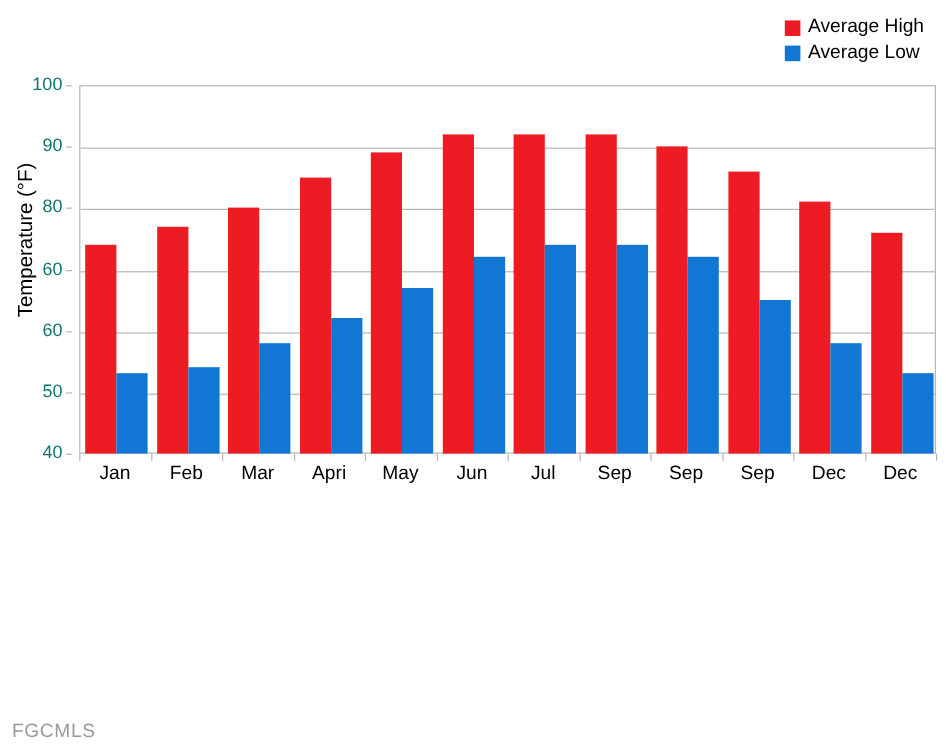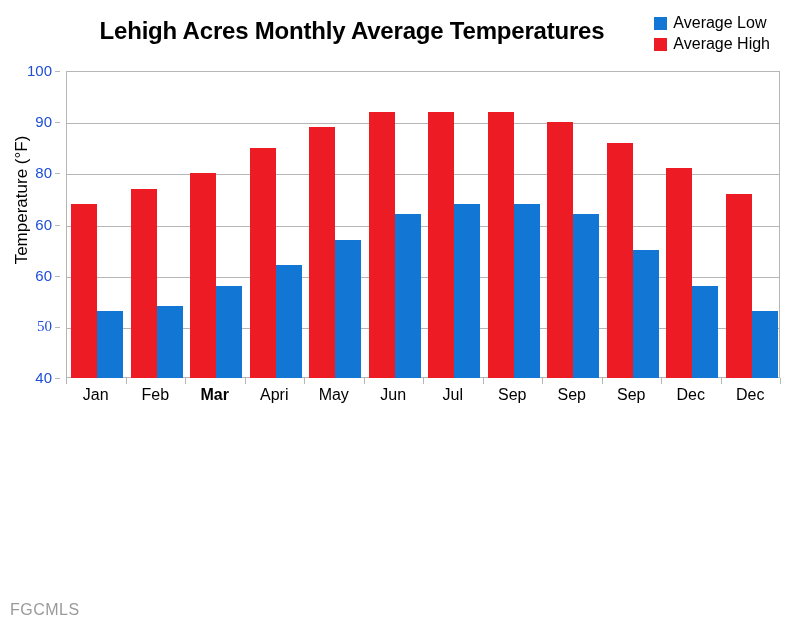--- a/index.html
+++ b/index.html
@@ -91,21 +91,21 @@
     height: 307px;
   }
   .y-tick-lbl {
     position: absolute;
     right: 8px;
     width: 34px;
     text-align: right;
     font-size: 15px;
     line-height: 15px;
     transform: translateY(-8px);
-    color: #1d4ed8;
+    color: #0f766e;
   }
   .y-tick-mark {
     position: absolute;
     right: 0px;
     width: 5px;
     height: 1px;
     background: #b6b6b6;
   }
 
   .y-axis-title {
@@ -167,49 +167,48 @@
     font-size: 16px;
     letter-spacing: 0.5px;
     color: #9a9a9a;
   }
 </style>
 </head>
 <body>
 
 <div id="chart-root">
 
-  <div class="chart-title">Lehigh Acres Monthly Average Temperatures</div>
 
   <div class="legend">
+    <div class="legend-item">
+      <span class="legend-swatch" style="background: rgb(237, 28, 36);"></span>
+      <span class="legend-label">Average High</span>
+    </div>
     <div class="legend-item">
       <span class="legend-swatch" style="background: rgb(18, 119, 212);"></span>
       <span class="legend-label">Average Low</span>
-    </div>
-    <div class="legend-item">
-      <span class="legend-swatch" style="background: rgb(237, 28, 36);"></span>
-      <span class="legend-label">Average High</span>
     </div>
   </div>
 
   <div style="position:absolute; left:0; top:0; width:66px; height:449px;">
     <div class="y-axis-title">Temperature (°F)</div>
   </div>
 
   <div class="y-tick-wrap" id="y-ticks">
       <div class="y-tick-lbl" style="top: 0px;">100</div>
       <div class="y-tick-mark" style="top: 0px;"></div>
       <div class="y-tick-lbl" style="top: 51.1667px;">90</div>
       <div class="y-tick-mark" style="top: 51.1667px;"></div>
       <div class="y-tick-lbl" style="top: 102.333px;">80</div>
       <div class="y-tick-mark" style="top: 102.333px;"></div>
       <div class="y-tick-lbl" style="top: 153.5px;">60</div>
       <div class="y-tick-mark" style="top: 153.5px;"></div>
       <div class="y-tick-lbl" style="top: 204.667px;">60</div>
       <div class="y-tick-mark" style="top: 204.667px;"></div>
-      <div class="y-tick-lbl" style="top: 255.833px; font-family: Liberation Serif, serif;">50</div>
+      <div class="y-tick-lbl" style="top: 255.833px;">50</div>
       <div class="y-tick-mark" style="top: 255.833px;"></div>
       <div class="y-tick-lbl" style="top: 307px;">40</div>
       <div class="y-tick-mark" style="top: 307px;"></div>
     </div>
 
   <div class="plot-frame" id="plot-frame">
       <div class="gridline" style="top: 51.1667px;"></div>
       <div class="gridline" style="top: 102.333px;"></div>
       <div class="gridline" style="top: 153.5px;"></div>
       <div class="gridline" style="top: 204.667px;"></div>
@@ -276,21 +275,21 @@
         <div class="bar high" title="Dec Average High: 76" style="height: 184.2px; background: rgb(237, 28, 36);"></div>
         <div class="bar low" title="Dec Average Low: 53" style="height: 66.5167px; background: rgb(18, 119, 212);"></div>
         <div class="group-tick" style="left: 0px;"></div>
       </div>
       <div class="group-tick" style="left: 714px;"></div>
     </div>
 
   <div id="x-labels">
       <div class="x-tick-lbl" style="left: 66px; width: 59.5px; text-align: center;">Jan</div>
       <div class="x-tick-lbl" style="left: 125.5px; width: 59.5px;">Feb</div>
-      <div class="x-tick-lbl" style="left: 185px; width: 59.5px; font-weight: bold;">Mar</div>
+      <div class="x-tick-lbl" style="left: 185px; width: 59.5px;">Mar</div>
       <div class="x-tick-lbl" style="left: 244.5px; width: 59.5px;">Apri</div>
       <div class="x-tick-lbl" style="left: 304px; width: 59.5px;">May</div>
       <div class="x-tick-lbl" style="left: 363.5px; width: 59.5px;">Jun</div>
       <div class="x-tick-lbl" style="left: 423px; width: 59.5px;">Jul</div>
       <div class="x-tick-lbl" style="left: 482.5px; width: 59.5px;">Sep</div>
       <div class="x-tick-lbl" style="left: 542px; width: 59.5px;">Sep</div>
       <div class="x-tick-lbl" style="left: 601.5px; width: 59.5px;">Sep</div>
       <div class="x-tick-lbl" style="left: 661px; width: 59.5px;">Dec</div>
       <div class="x-tick-lbl" style="left: 720.5px; width: 59.5px;">Dec</div>
     </div>

